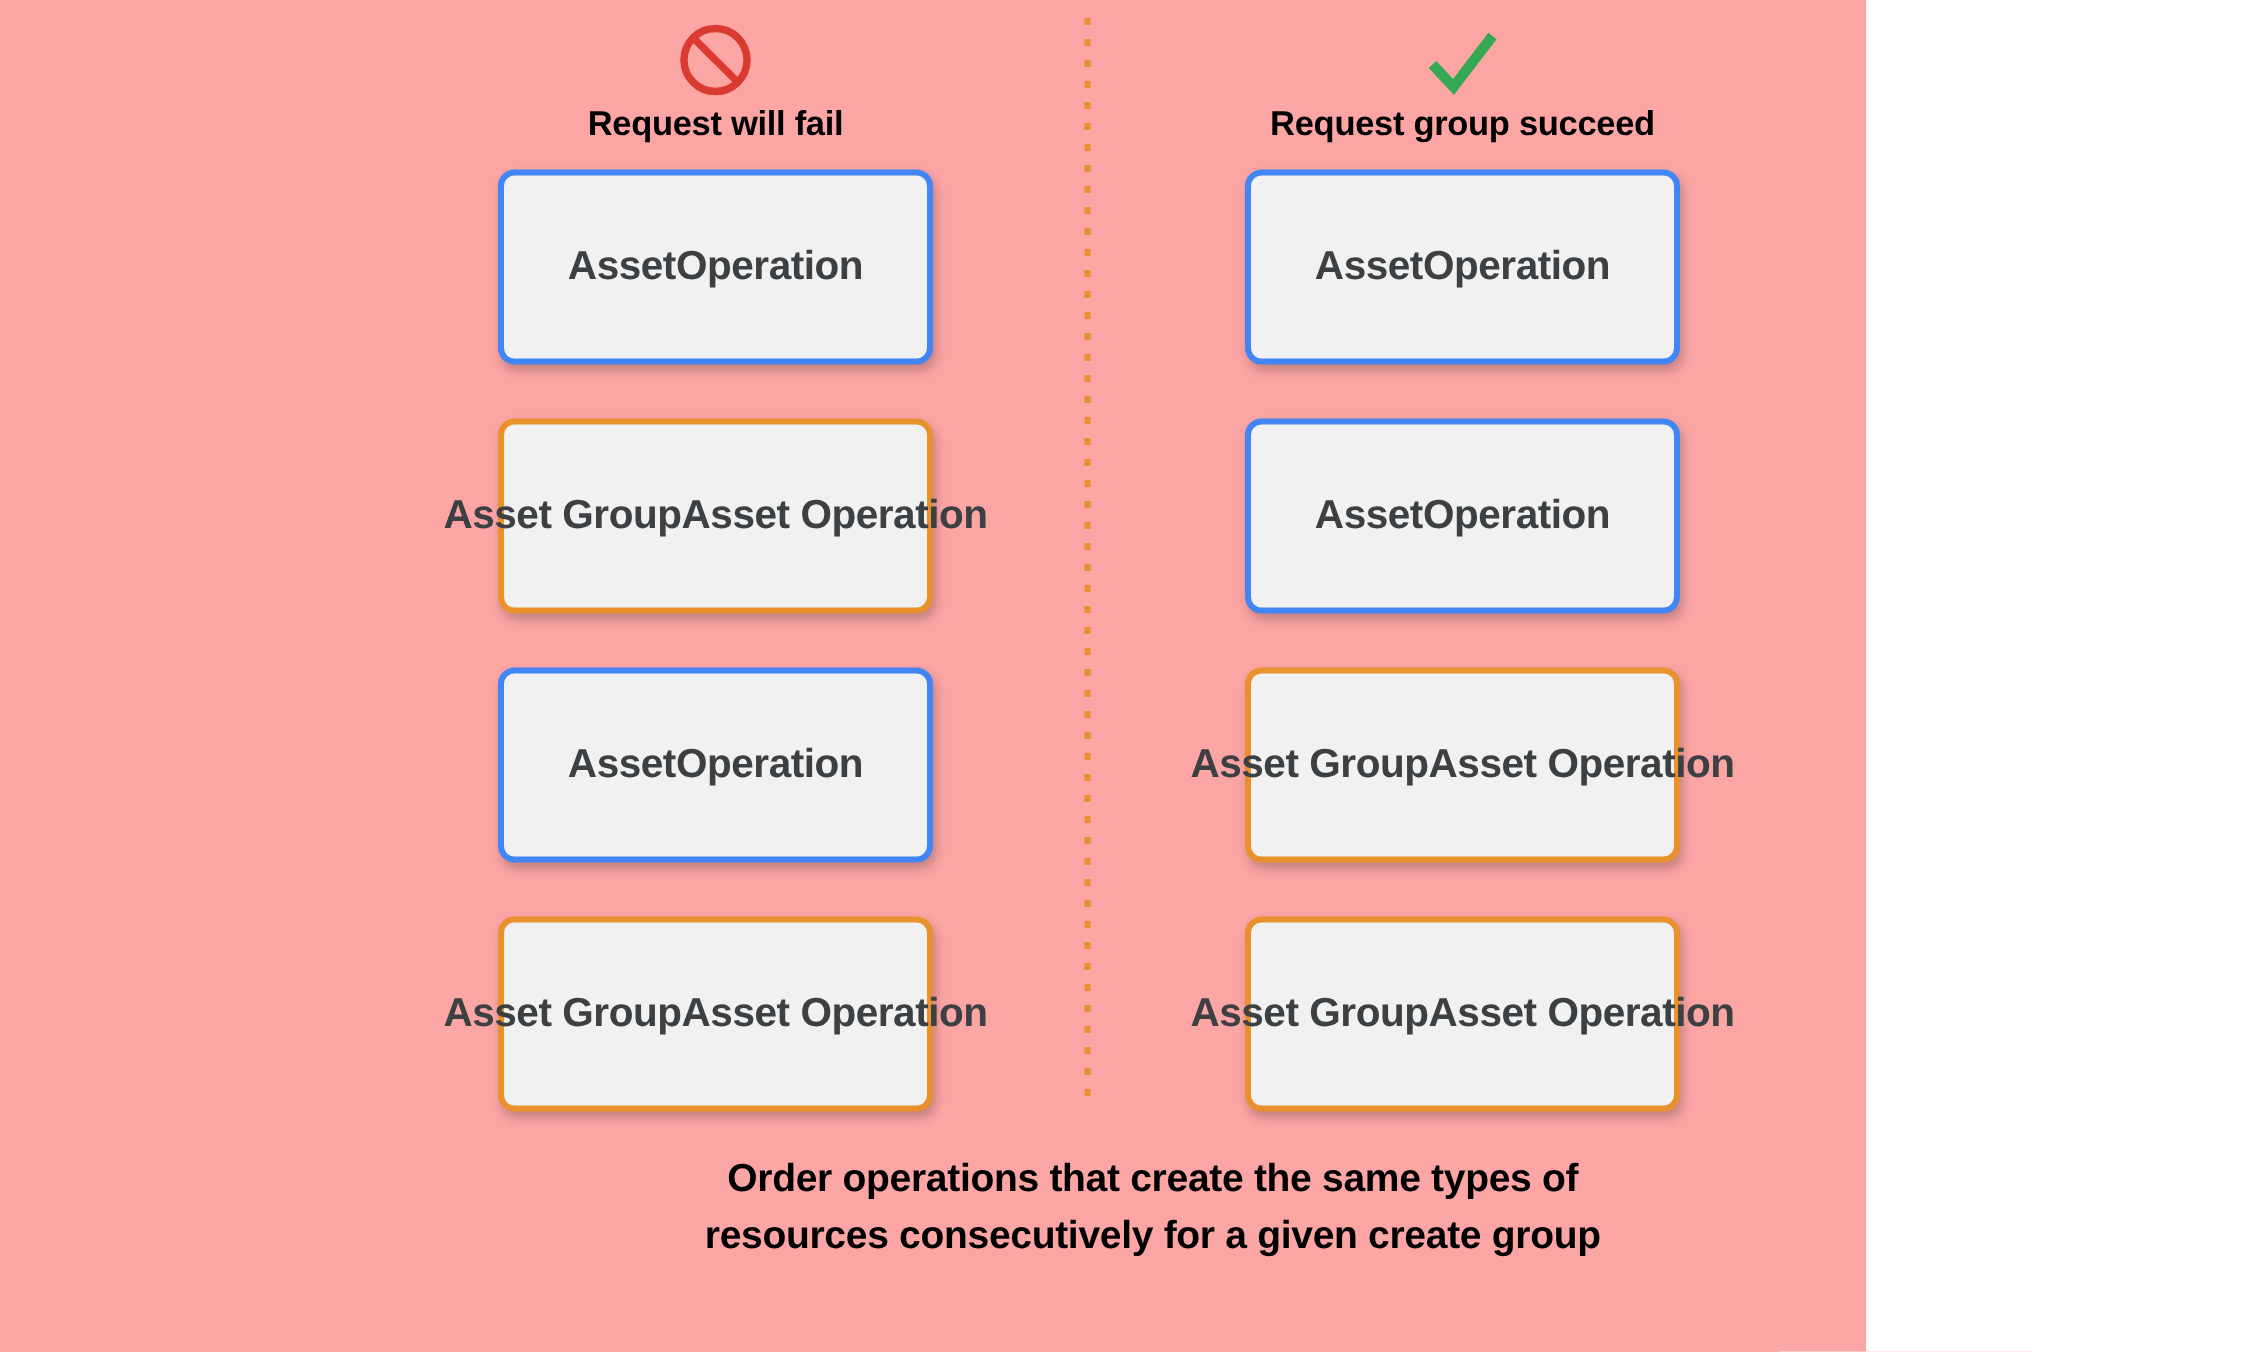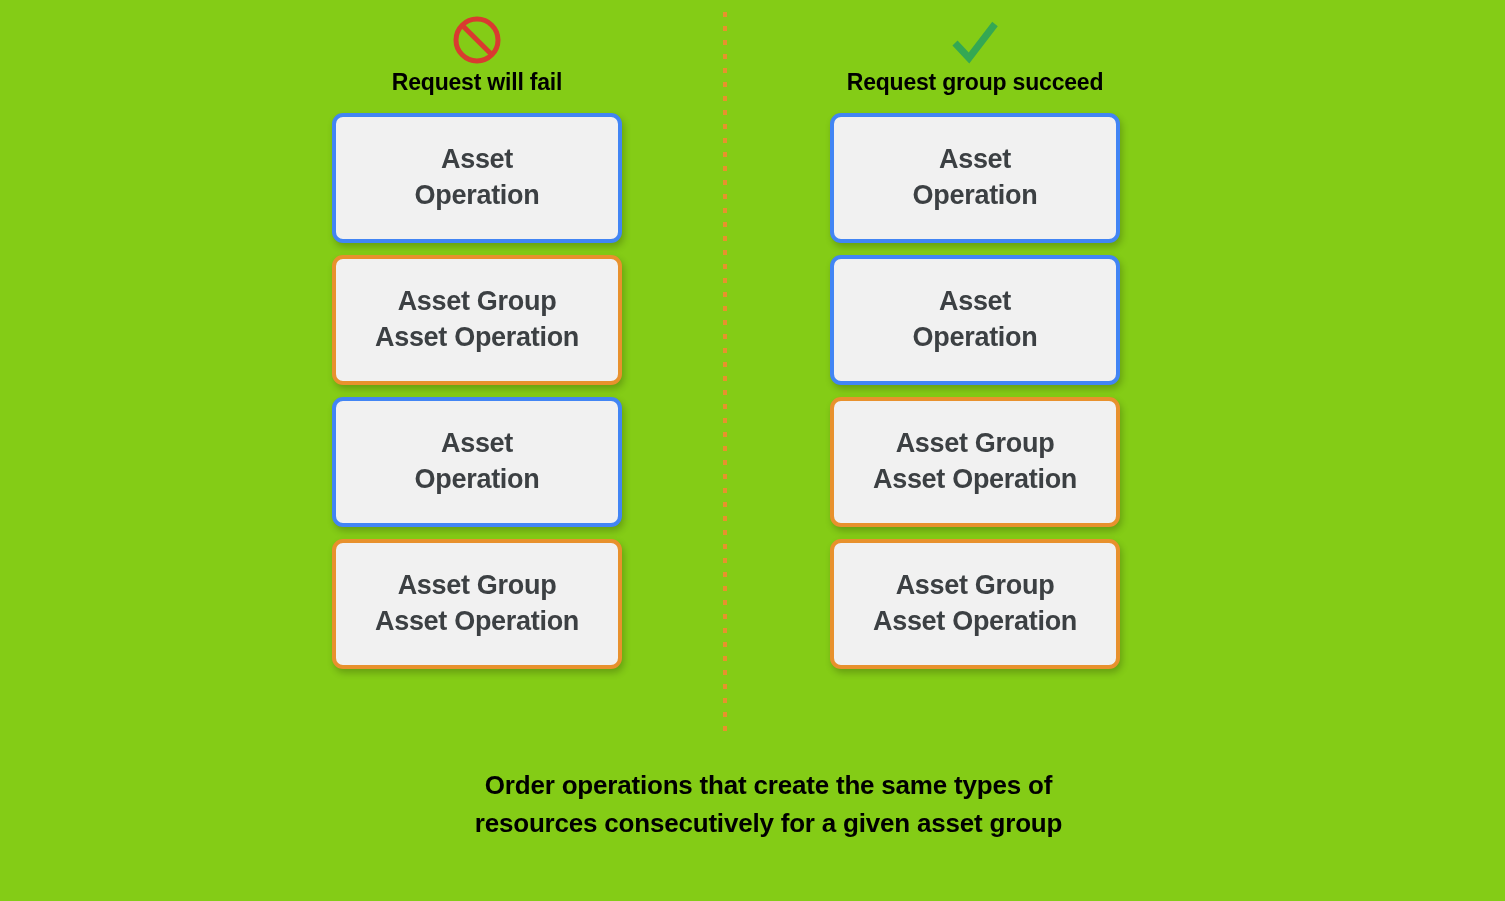--- a/index.html
+++ b/index.html
@@ -10,23 +10,23 @@
   body {
     width: 1505px;
     height: 901px;
     font-family: "Liberation Sans", sans-serif;
     overflow: hidden;
     position: relative;
   }
 
   #canvas {
     position: relative;
-    width: 1505px;
+    width: 1244px;
     height: 901px;
-    background: #84cc16;
+    background: #fca5a5;
   }
 
   
   .divider {
     position: absolute;
     left: 723px;
     top: 12px;
     width: 4px;
     height: 723px;
     background-image: linear-gradient(to bottom,
@@ -73,27 +73,27 @@
   .box-stack {
     position: absolute;
     top: 113px;
     left: 0;
     width: 290px;
   }
   .op-box {
     box-sizing: border-box;
     width: 290px;
     height: 130px;
-    margin-bottom: 12px;
+    margin-bottom: 36px;
     border-radius: 11px;
     border: 4px solid #4285f4;
     background: #f1f1f1;
     box-shadow: 2px 4px 7px rgba(0,0,0,0.22);
     display: flex;
-    flex-direction: column;
+    flex-direction: row;
     align-items: center;
     justify-content: center;
     text-align: center;
   }
   .op-box.blue   { border-color: #4285f4; }
   .op-box.orange { border-color: #e8912d; }
   .op-box .line {
     font-size: 27px;
     font-weight: bold;
     color: #3c4043;
@@ -180,16 +180,16 @@
       </div>
       <div class="op-box orange">
         <div class="line">Asset Group</div>
         <div class="line">Asset Operation</div>
       </div>
     </div>
   </div>
 
   <div class="caption">
     <div class="cap-line">Order operations that create the same types of</div>
-    <div class="cap-line">resources consecutively for a given asset group</div>
+    <div class="cap-line">resources consecutively for a given create group</div>
   </div>
 
 </div>
 
 </body></html>

